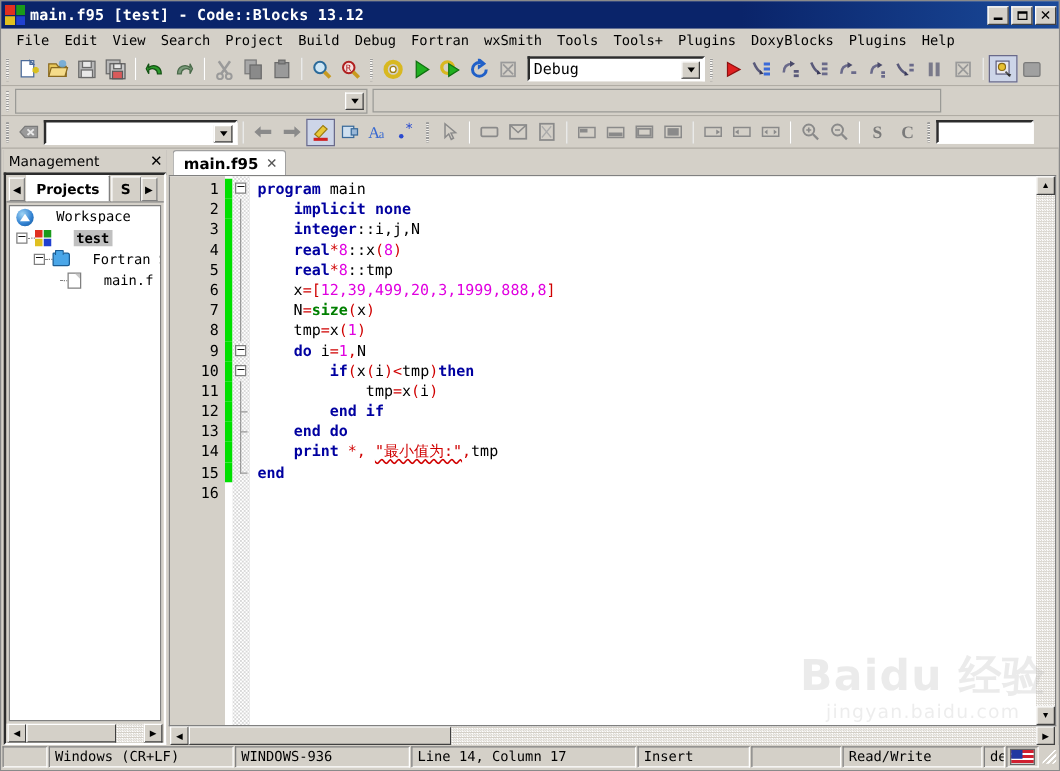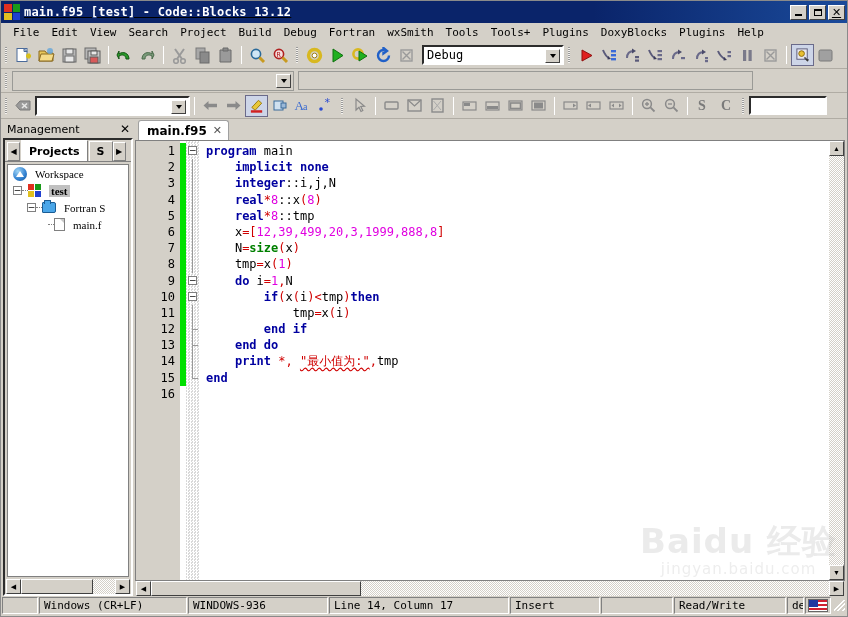--- a/index.html
+++ b/index.html
@@ -19,21 +19,20 @@
     flex-direction: column;
   }
 
   
   .titlebar {
     height: 22px;
     background: linear-gradient(to right, #0a246a 0%, #0a246a 70%, #1a4a9a 100%);
     display: flex; align-items: center;
     padding: 0 2px 0 3px;
     flex: none;
-    text-decoration: underline;
   }
   .app-icon {
     width: 16px; height: 16px;
     display: grid;
     grid-template-columns: 1fr 1fr;
     grid-template-rows: 1fr 1fr;
     gap: 1px;
     margin-right: 4px;
     flex: none;
   }
@@ -283,21 +282,21 @@
     background:#4aa6e8;border:1px solid #1a5c94;border-bottom:none;border-radius:1px 1px 0 0;
   }
   .ic-file {
     width:11px;height:13px;background:#ffffff;border:1px solid #808080;flex:none;
     position:relative;
   }
   .ic-file::after{
     content:"";position:absolute;right:0;top:0;border-left:4px solid transparent;
     border-top:4px solid #c8c8c8;
   }
-  .tlabel{margin-left:8px;color:#000;font-family:Liberation Serif, serif;}
+  .tlabel{margin-left:18px;color:#000;}
   .tlabel.sel{background:#c0c0c0;padding:0 2px;font-weight:bold;}
 
   
   .editor-wrap {
     flex: 1;
     display:flex; flex-direction:column;
     min-width:0;
   }
   .editor-tabs {
     height: 21px;

